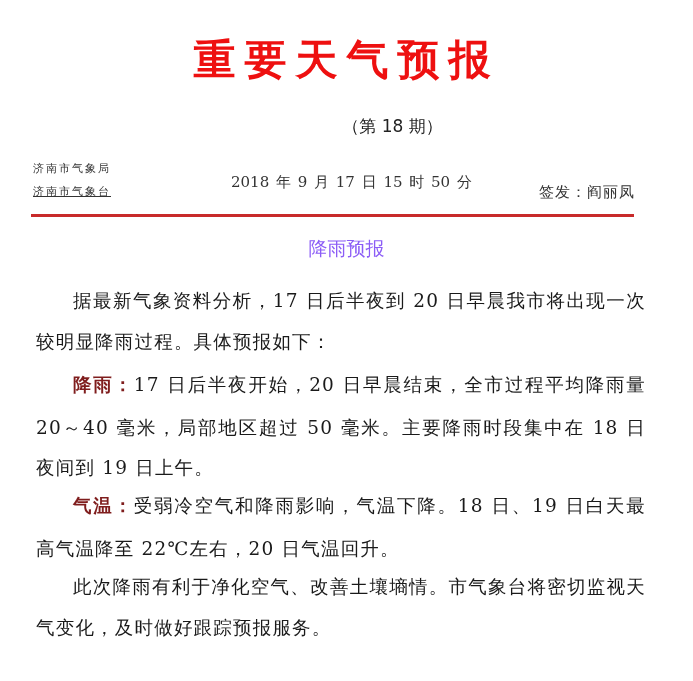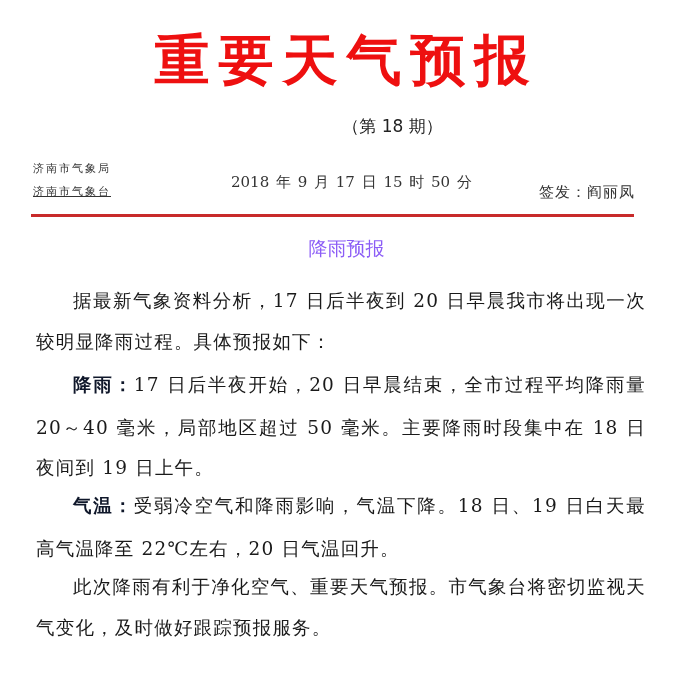--- a/index.html
+++ b/index.html
@@ -1,31 +1,31 @@
 <!DOCTYPE html>
 <html><head>
   <meta charset="utf-8">
   <style>
     html, body { margin: 0; padding: 0; background: #ffffff; }
     body { width: 693px; height: 681px; position: relative; overflow: hidden; font-family: "DejaVu Serif", "Liberation Serif", serif; color: #1a1a1a; }
-    .title { position: absolute; left: 0; width: 693px; top: 30px; text-align: center; font-family: "DejaVu Sans", "Liberation Sans", sans-serif; font-weight: bold; font-size: 55px; letter-spacing: 9px; color: #ee1010; line-height: 60px; }
+    .title { position: absolute; left: 0; width: 693px; top: 30px; text-align: center; font-family: "DejaVu Sans", "Liberation Sans", sans-serif; font-weight: bold; font-size: 42px; letter-spacing: 9px; color: #ee1010; line-height: 60px; }
     .issue { position: absolute; left: 0; width: 693px; top: 113px; text-align: center; font-family: "DejaVu Sans", "Liberation Sans", sans-serif; font-size: 17px; line-height: 26px; color: #222; padding-left: 46px; }
     .org { position: absolute; left: 33px; font-size: 11px; line-height: 20px; color: #333; letter-spacing: 2px; }
     .org1 { top: 159px; }
     .org2 { top: 182px; text-decoration: underline; }
     .datetime { position: absolute; left: 231px; top: 172px; font-size: 15px; line-height: 20px; color: #333; word-spacing: 2px; }
     .signer { position: absolute; right: 58px; top: 182px; font-size: 15px; line-height: 20px; color: #333; letter-spacing: 1px; margin-left: 8px; }
     .rule { position: absolute; left: 31px; top: 214px; width: 603px; height: 3px; background: #c82a2a; }
     .doc-heading { position: absolute; left: 0; width: 693px; top: 234px; text-align: center; font-family: "DejaVu Sans", "Liberation Sans", sans-serif; font-size: 19px; line-height: 28px; color: #8b5cf6; }
     .para { position: absolute; left: 36px; width: 610px; font-size: 18.5px; line-height: 40.5px; color: #1a1a1a; text-indent: 37px; letter-spacing: 1.2px; text-align: justify; }
     .p1 { top: 281px; }
     .p2 { top: 365px; }
     .p3 { top: 486px; }
     .p4 { top: 567px; }
-    .lead { font-family: Liberation Mono, monospace; font-weight: bold; color: #0f172a; }
+    .lead { font-family: Liberation Mono, monospace; font-weight: bold; color: #7f1d1d; }
   </style>
 </head>
 <body>
 
 <div class="title">重要天气预报</div>
 <div class="issue">（第 18 期）</div>
 
 <div class="org org1">济南市气象局</div>
 <div class="org org2">济南市气象台</div>
 <div class="datetime">2018 年 9 月 17 日  15 时 50 分</div>
@@ -34,13 +34,13 @@
 <div class="rule"></div>
 
 <div class="doc-heading">降雨预报</div>
 
 <div class="para p1">据最新气象资料分析，17 日后半夜到 20 日早晨我市将出现一次较明显降雨过程。具体预报如下：</div>
 
 <div class="para p2"><span class="lead">降雨：</span><span>17 日后半夜开始，20 日早晨结束，全市过程平均降雨量 20～40 毫米，局部地区超过 50 毫米。主要降雨时段集中在 18 日夜间到 19 日上午。</span></div>
 
 <div class="para p3"><span class="lead">气温：</span><span>受弱冷空气和降雨影响，气温下降。18 日、19 日白天最高气温降至 22℃左右，20 日气温回升。</span></div>
 
-<div class="para p4">此次降雨有利于净化空气、重要天气预报。市气象台将密切监视天气变化，及时做好跟踪预报服务。</div>
+<div class="para p4">此次降雨有利于净化空气、改善土壤墒情。市气象台将密切监视天气变化，及时做好跟踪预报服务。</div>
 
 </body></html>

